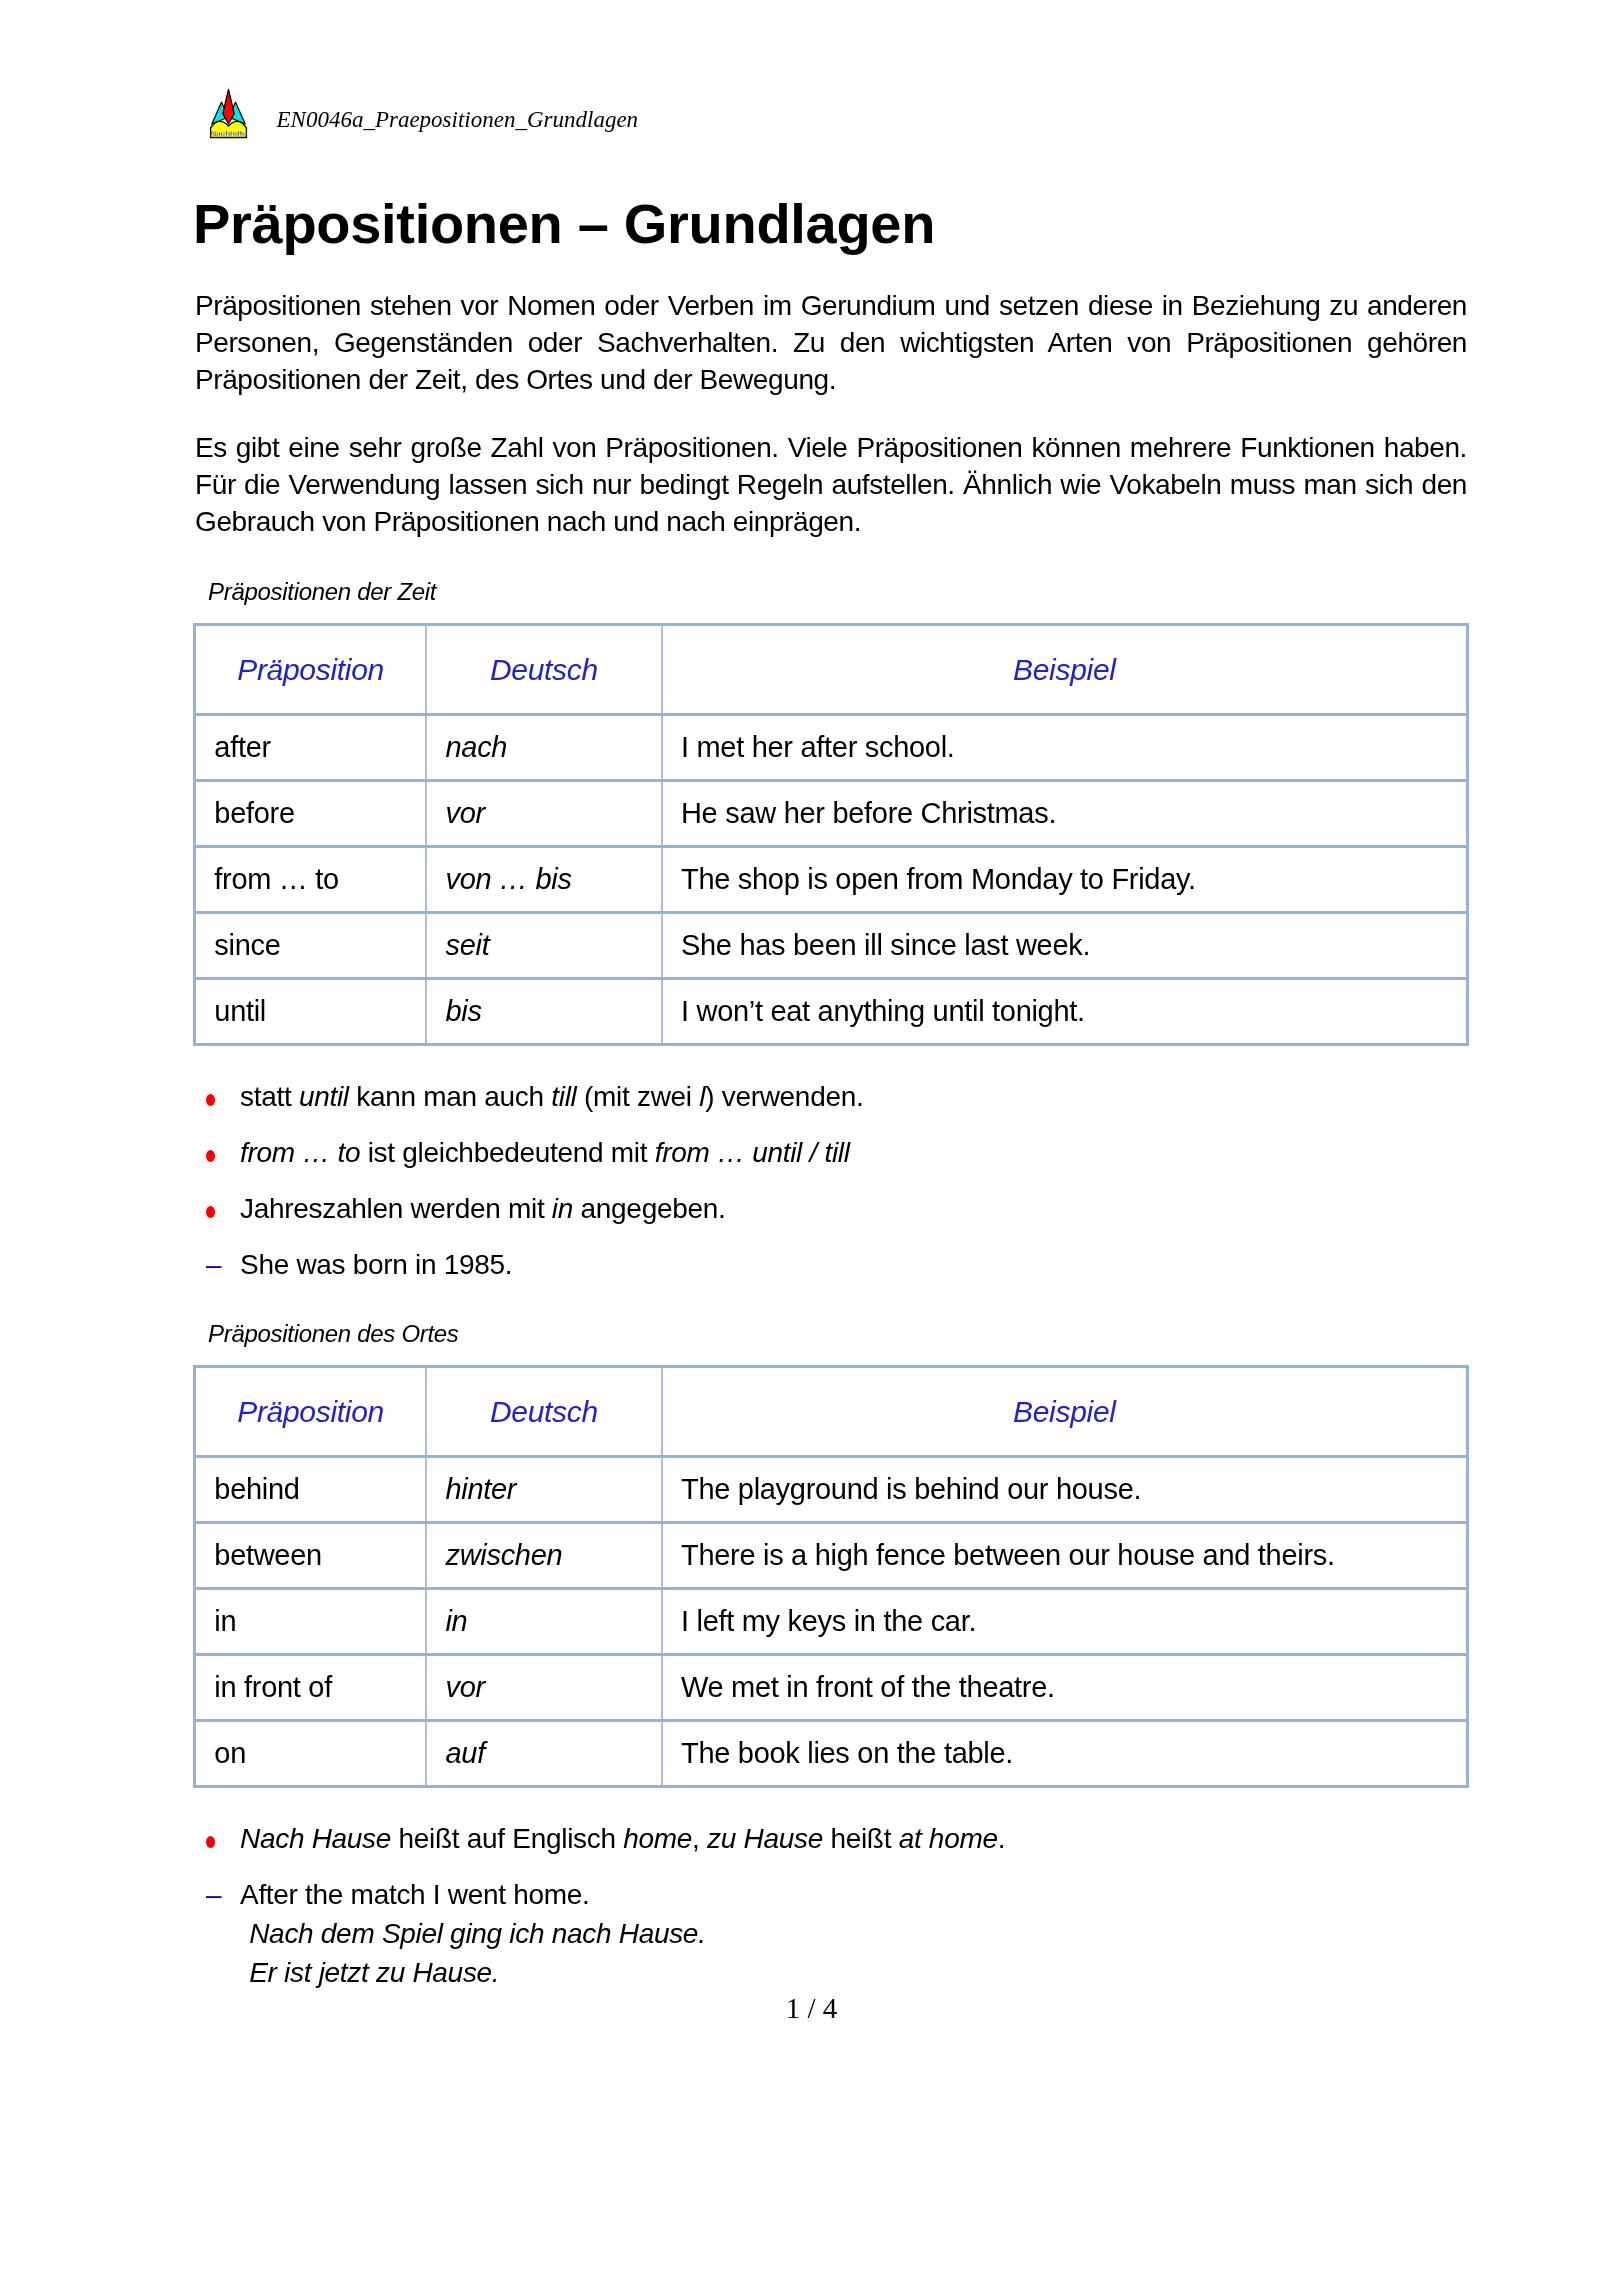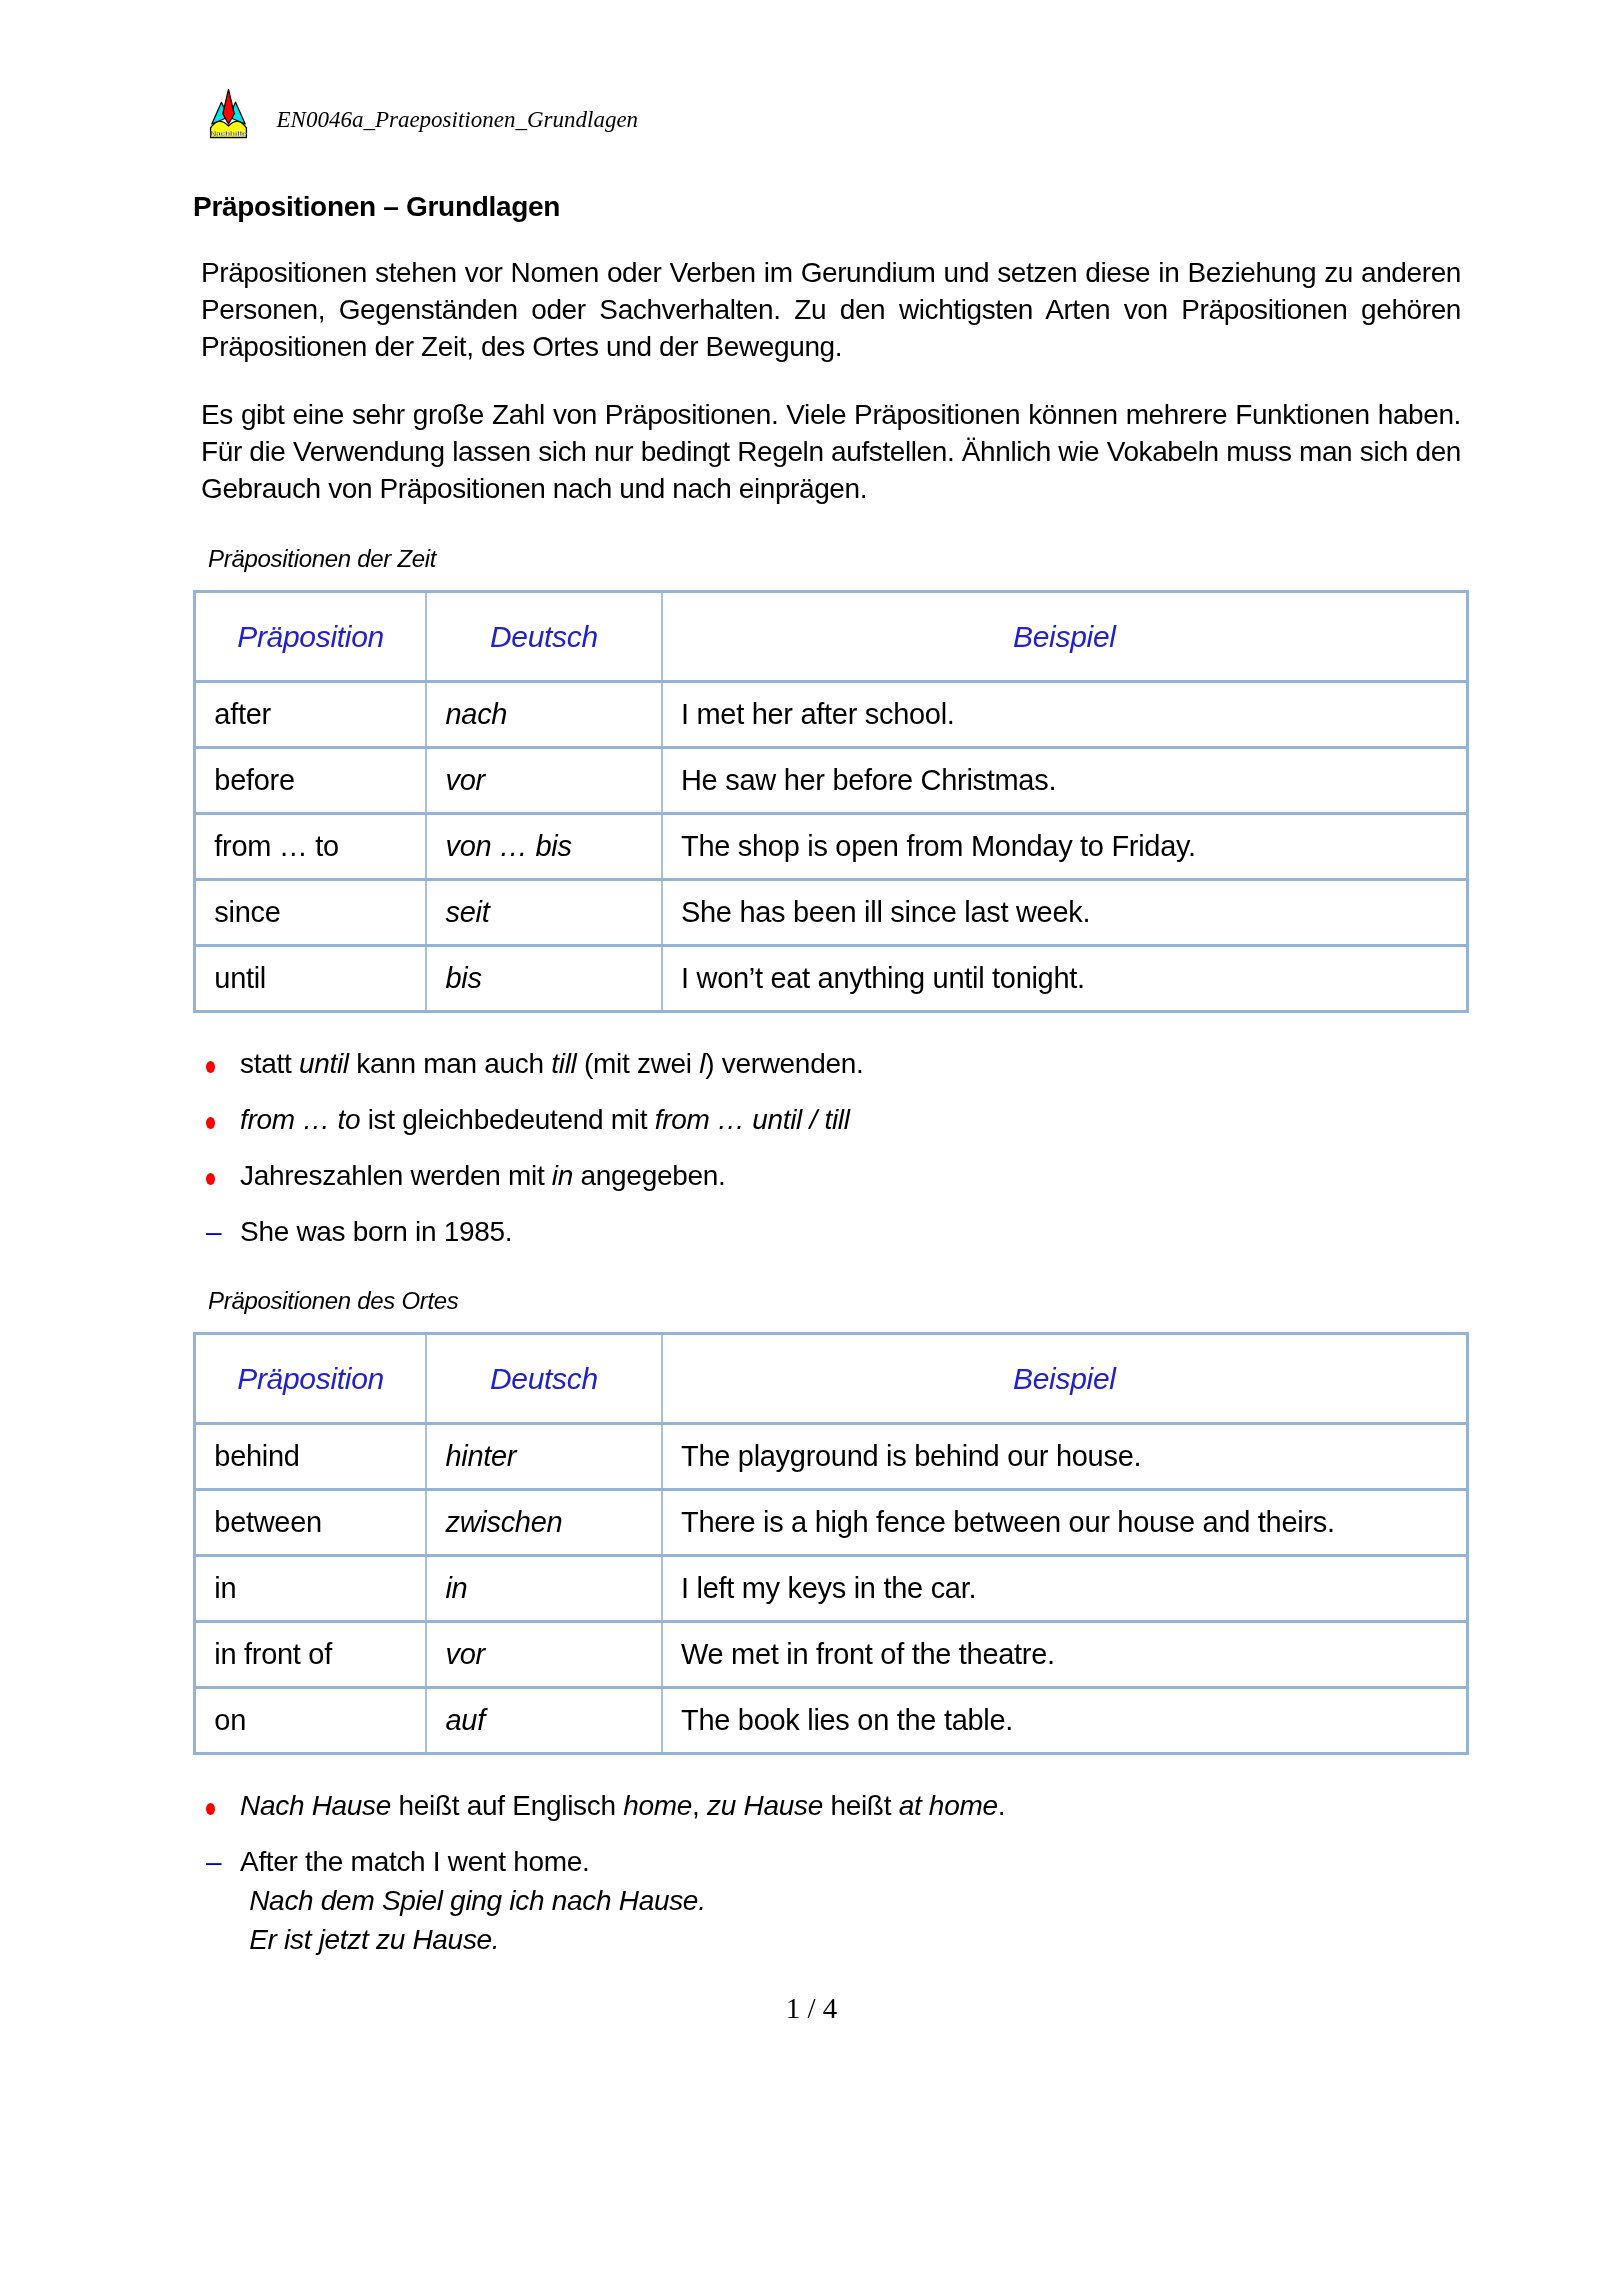--- a/index.html
+++ b/index.html
@@ -9,23 +9,23 @@
   }
   
   .hdr{position:absolute;top:63px;left:208px;display:flex;align-items:flex-end;gap:27.5px;}
   .logo{width:41px;height:55px;flex:none;}
   .docid{
     font-family:"Liberation Serif",serif;font-style:italic;font-size:23px;
     padding-bottom:6.5px;white-space:nowrap;margin-top:44px;
   }
   
   .content{position:absolute;top:191px;left:193px;width:1276px;}
-  h1{font-size:28px;font-weight:bold;margin:0;letter-spacing:-0.3px;}
+  h1{font-size:56px;font-weight:bold;margin:0;letter-spacing:-0.3px;}
   .body-p{
-    font-size:28px;line-height:37px;text-align:justify;margin:31px 8px 0;
+    font-size:28px;line-height:37px;text-align:justify;margin:31px 2px 0;
     letter-spacing:-0.4px;
   }
   h2{font-size:24px;font-weight:normal;font-style:italic;margin:38px 15px 17px;letter-spacing:-0.3px;}
   
   table{width:100%;border-collapse:collapse;table-layout:fixed;
         border:3.3px solid var(--table_border,#95B3D7);}
   col.c1{width:18.2%;} col.c2{width:18.5%;} col.c3{width:63.3%;}
   th,td{
     border-left:2px solid #A9BFDC;border-right:2px solid #A9BFDC;
     border-top:3.3px solid var(--table_border,#95B3D7);

